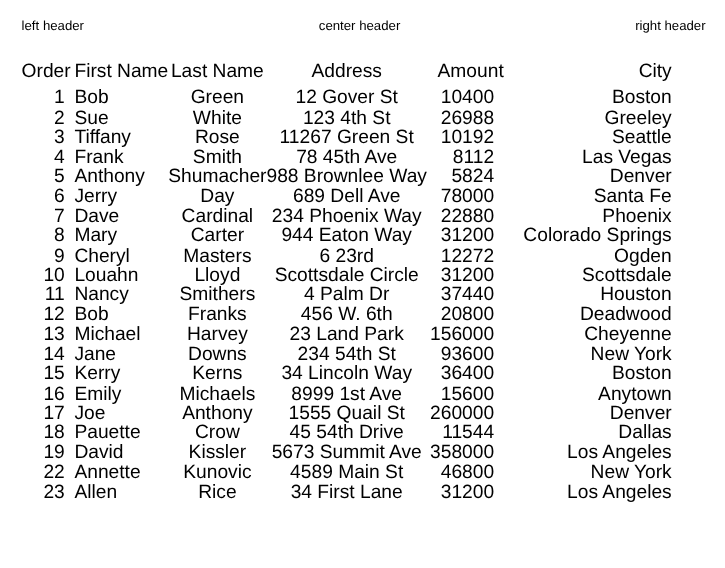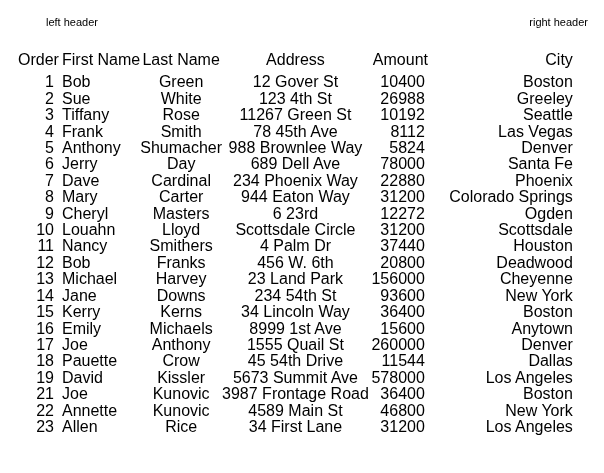--- a/index.html
+++ b/index.html
@@ -31,21 +31,20 @@
     height: 14px;
     display: flex;
     align-items: flex-start;
     justify-content: space-between;
     font-size: 11px;
     color: #000;
   }
   .page-header .hdr-left {
     text-align: center;
     flex: 0 0 auto;
-    margin-left: 28px;
   }
   .page-header .hdr-center {
     text-align: center;
     flex: 1 1 auto;
   }
   .page-header .hdr-right {
     text-align: right;
     flex: 0 0 auto;
   }
 
@@ -74,30 +73,31 @@
   }
   
   .col-order   { width: 36px;  text-align: right; padding-right: 8px !important; }
   .col-first   { width: 69px;  text-align: left; }
   .col-last    { width: 66px;  text-align: center; }
   .col-address { width: 119px; text-align: center; }
   .col-amount  { width: 56px;  text-align: right; padding-right: 8px !important; }
   .col-city    { width: 140px; text-align: right; }
 
   th.col-order { text-align: left; padding-right: 0 !important; }
-  th.col-amount { text-align: left; padding-right: 0 !important; }
+  th.col-amount { text-align: right; padding-right: 0 !important; }
   th.col-amount { padding-left: 4px; }
 </style>
 </head>
 <body>
 
 <div class="page">
 
   <div class="page-header">
     <span class="hdr-left">left header</span>
+    <span class="hdr-center">center header</span>
     <span class="hdr-right">right header</span>
   </div>
 
   <table class="data-table">
     <thead>
       <tr>
         <th class="col-order">Order</th>
         <th class="col-first">First Name</th>
         <th class="col-last">Last Name</th>
         <th class="col-address">Address</th>
@@ -248,30 +248,22 @@
           <td class="col-last">Crow</td>
           <td class="col-address">45 54th Drive</td>
           <td class="col-amount">11544</td>
           <td class="col-city">Dallas</td>
         </tr>
         <tr>
           <td class="col-order">19</td>
           <td class="col-first">David</td>
           <td class="col-last">Kissler</td>
           <td class="col-address">5673 Summit Ave</td>
-          <td class="col-amount">578000</td>
+          <td class="col-amount">358000</td>
           <td class="col-city">Los Angeles</td>
-        </tr>
-        <tr>
-          <td class="col-order">21</td>
-          <td class="col-first">Joe</td>
-          <td class="col-last">Kunovic</td>
-          <td class="col-address">3987 Frontage Road</td>
-          <td class="col-amount">36400</td>
-          <td class="col-city">Boston</td>
         </tr>
         <tr>
           <td class="col-order">22</td>
           <td class="col-first">Annette</td>
           <td class="col-last">Kunovic</td>
           <td class="col-address">4589 Main St</td>
           <td class="col-amount">46800</td>
           <td class="col-city">New York</td>
         </tr>
         <tr>

